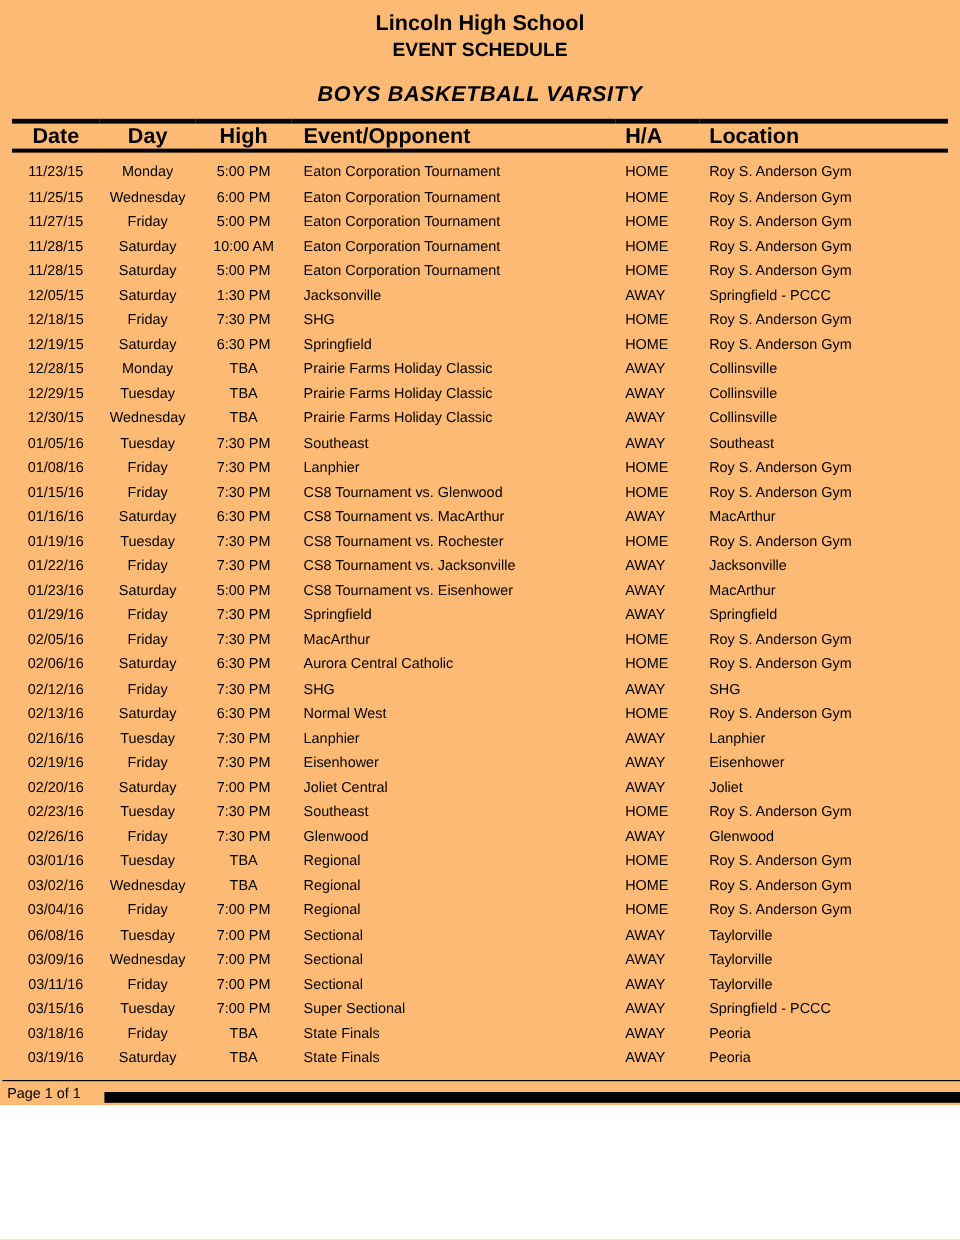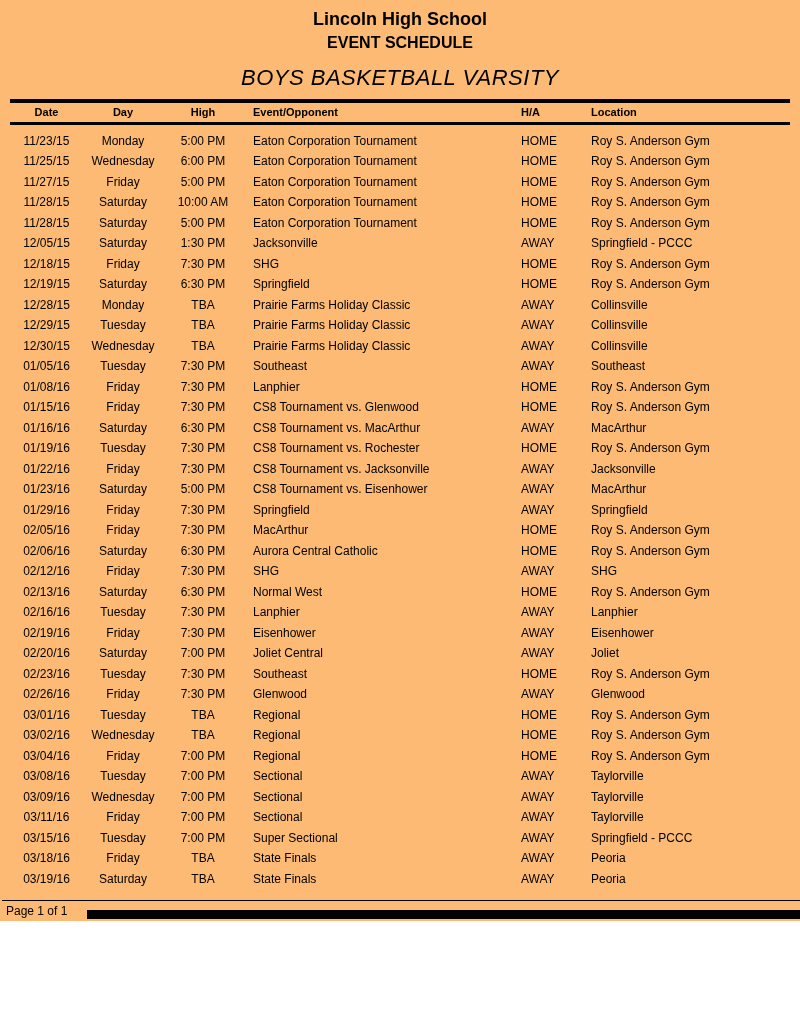--- a/index.html
+++ b/index.html
@@ -21,41 +21,42 @@
     font-size: 18px;
     font-weight: bold;
     line-height: 22px;
   }
   .page-title {
     font-size: 16px;
     font-weight: bold;
     line-height: 25px;
   }
   .page-subtitle {
-    font-size: 22px;
+    font-size: 18px;
     font-style: italic;
     line-height: 22px;
     margin-top: 12px;
     letter-spacing: 0.5px;
+    font-weight: bold;
   }
   table.schedule {
     width: 780px;
     margin: 10px 10px 0 10px;
     border-collapse: collapse;
     border-top: 4px solid #000000;
     table-layout: fixed;
   }
   col.c0 { width: 73px; }
   col.c1 { width: 80px; }
   col.c2 { width: 80px; }
   col.c3 { width: 270px; }
   col.c4 { width: 70px; }
   col.c5 { width: 207px; }
   thead th {
-    font-size: 11px;
+    font-size: 18px;
     font-weight: bold;
     height: 22px;
     border-bottom: 3px solid #000000;
     white-space: nowrap;
     overflow: hidden;
   }
   tbody td {
     font-size: 12px;
     height: 20.5px;
     line-height: 20.5px;
@@ -364,21 +365,21 @@
         </tr>
         <tr>
           <td class="al-c">03/04/16</td>
           <td class="al-c">Friday</td>
           <td class="al-c">7:00 PM</td>
           <td class="al-l pad-event">Regional</td>
           <td class="al-l pad-sm">HOME</td>
           <td class="al-l pad-sm">Roy S. Anderson Gym</td>
         </tr>
         <tr>
-          <td class="al-c">03/08/16</td>
+          <td class="al-c">06/08/16</td>
           <td class="al-c">Tuesday</td>
           <td class="al-c">7:00 PM</td>
           <td class="al-l pad-event">Sectional</td>
           <td class="al-l pad-sm">AWAY</td>
           <td class="al-l pad-sm">Taylorville</td>
         </tr>
         <tr>
           <td class="al-c">03/09/16</td>
           <td class="al-c">Wednesday</td>
           <td class="al-c">7:00 PM</td>

